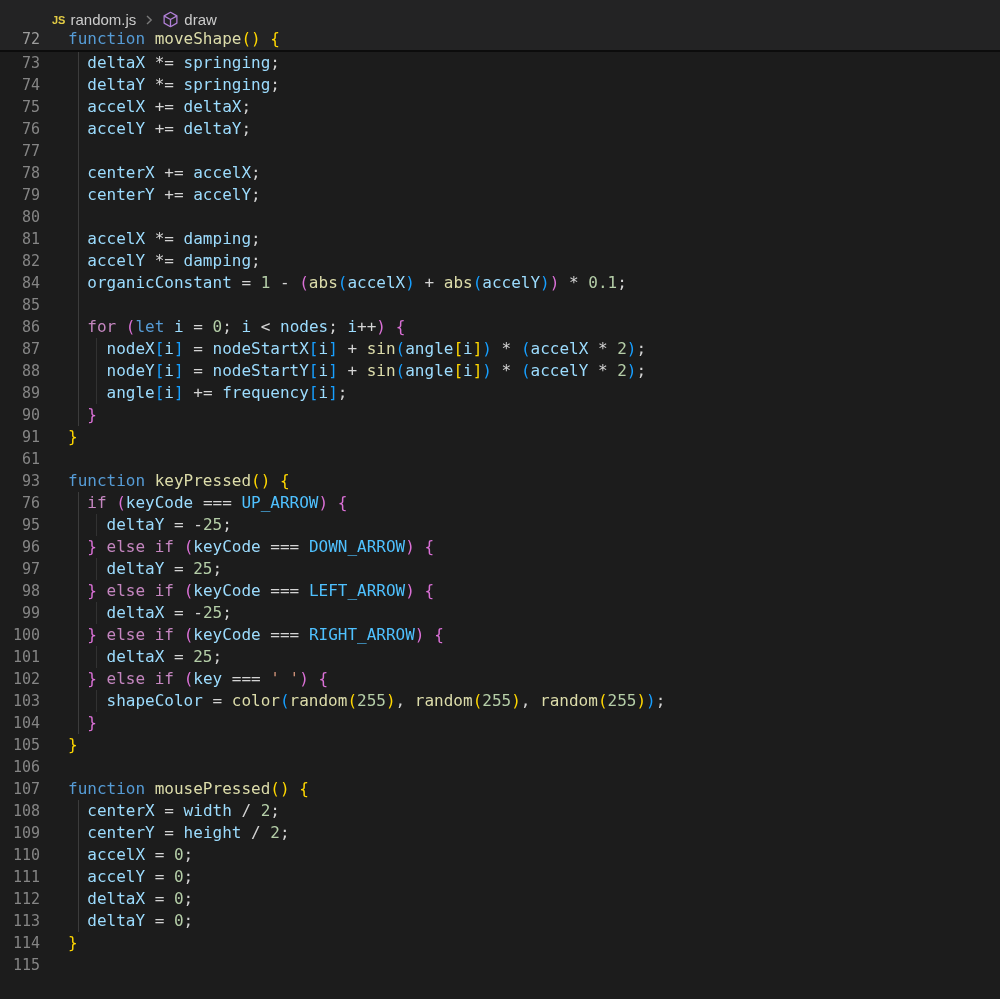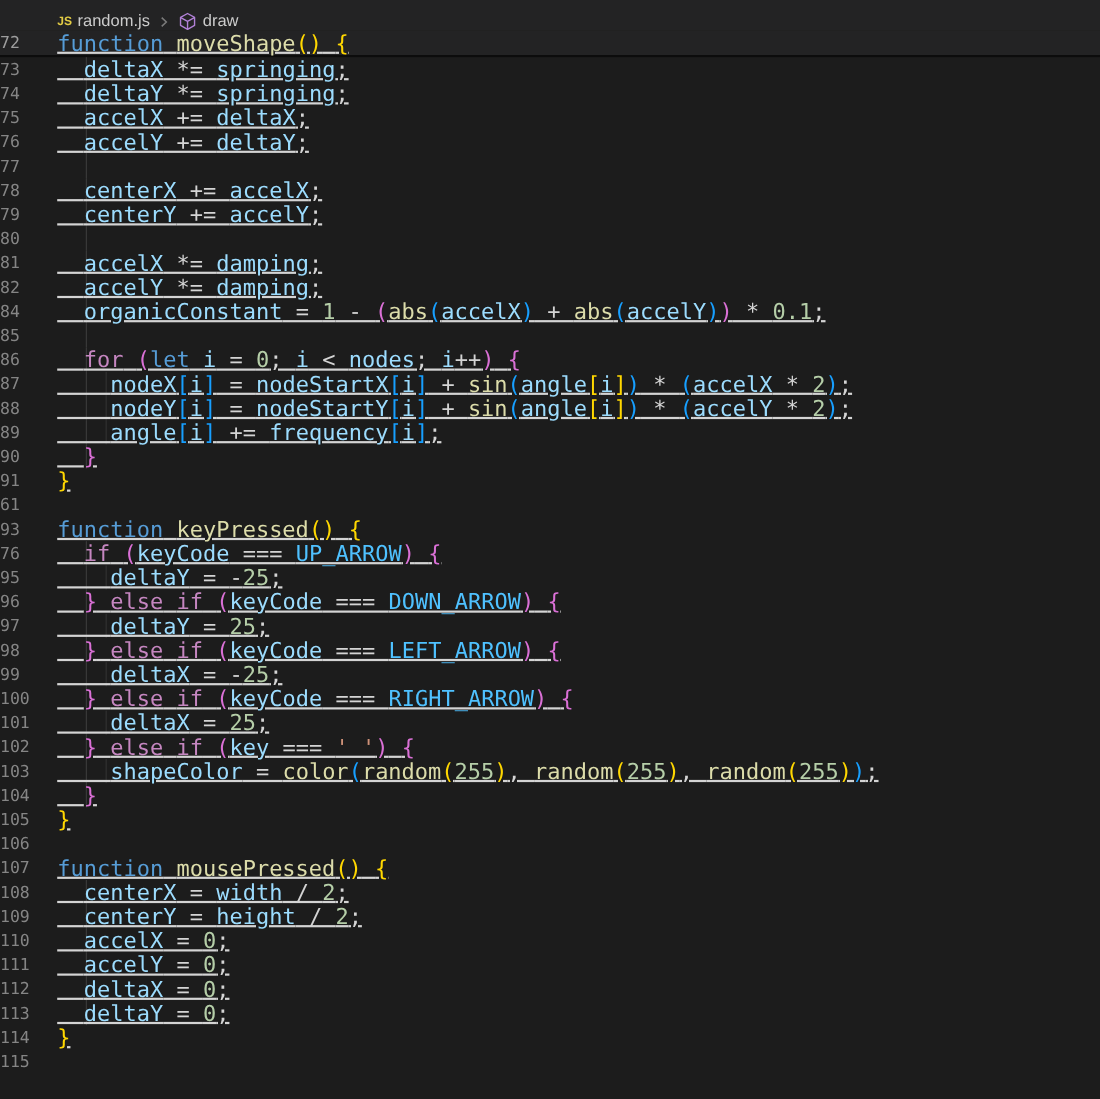--- a/index.html
+++ b/index.html
@@ -22,27 +22,27 @@
 
   
   .editor { position:relative; }
   .line { position:relative; height:22px; width:100%; }
   .line.current {
     background:var(--color-headerbg);
     border-bottom:2px solid var(--color-border2);
     height:24px;
   }
   .ln {
-    position:absolute; left:0; top:0; width:40px; 
+    position:absolute; left:0; top:0; width:40px; text-align:right;
     color:var(--color-linenum); font-size:15px; line-height:22px;
   }
   .current .ln { color:var(--color-linenumactive); }
   .c {
-    position:absolute; left:52px; top:0; white-space:pre;
-    font-size:20px; line-height:22px; color:var(--color-plain);text-decoration:underline;
+    position:absolute; left:68px; top:0; white-space:pre;
+    font-size:16px; line-height:22px; color:var(--color-plain);
   }
   .guide { position:absolute; top:0; bottom:0; width:1px; background:var(--color-guide); }
   .g1 { left:78px; }
   .g2 { left:96px; opacity:.7; }
 
   
   .kw  { color:var(--color-keyword); }
   .ctrl{ color:var(--color-control); }
   .fn  { color:var(--color-function); }
   .var { color:var(--color-variable); }

